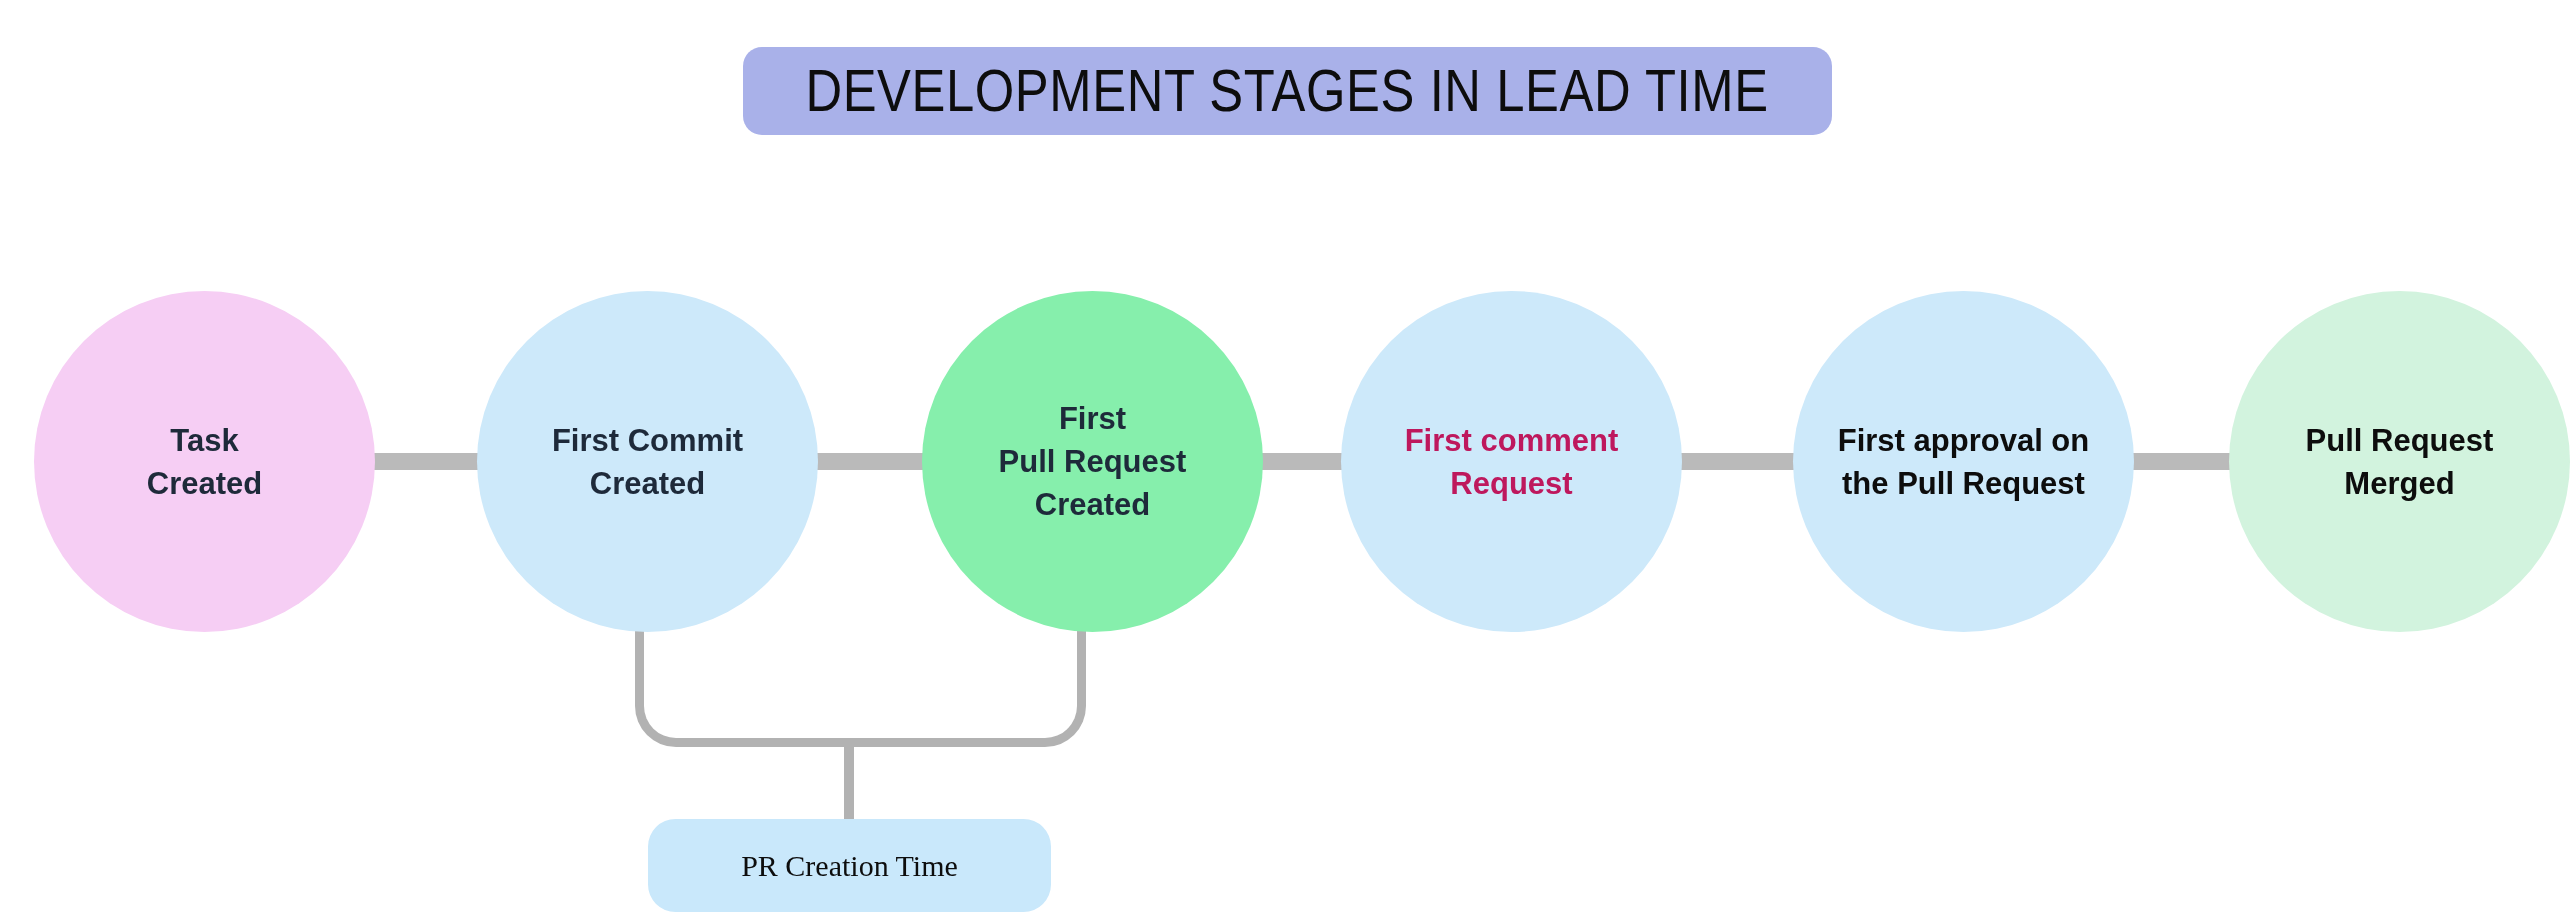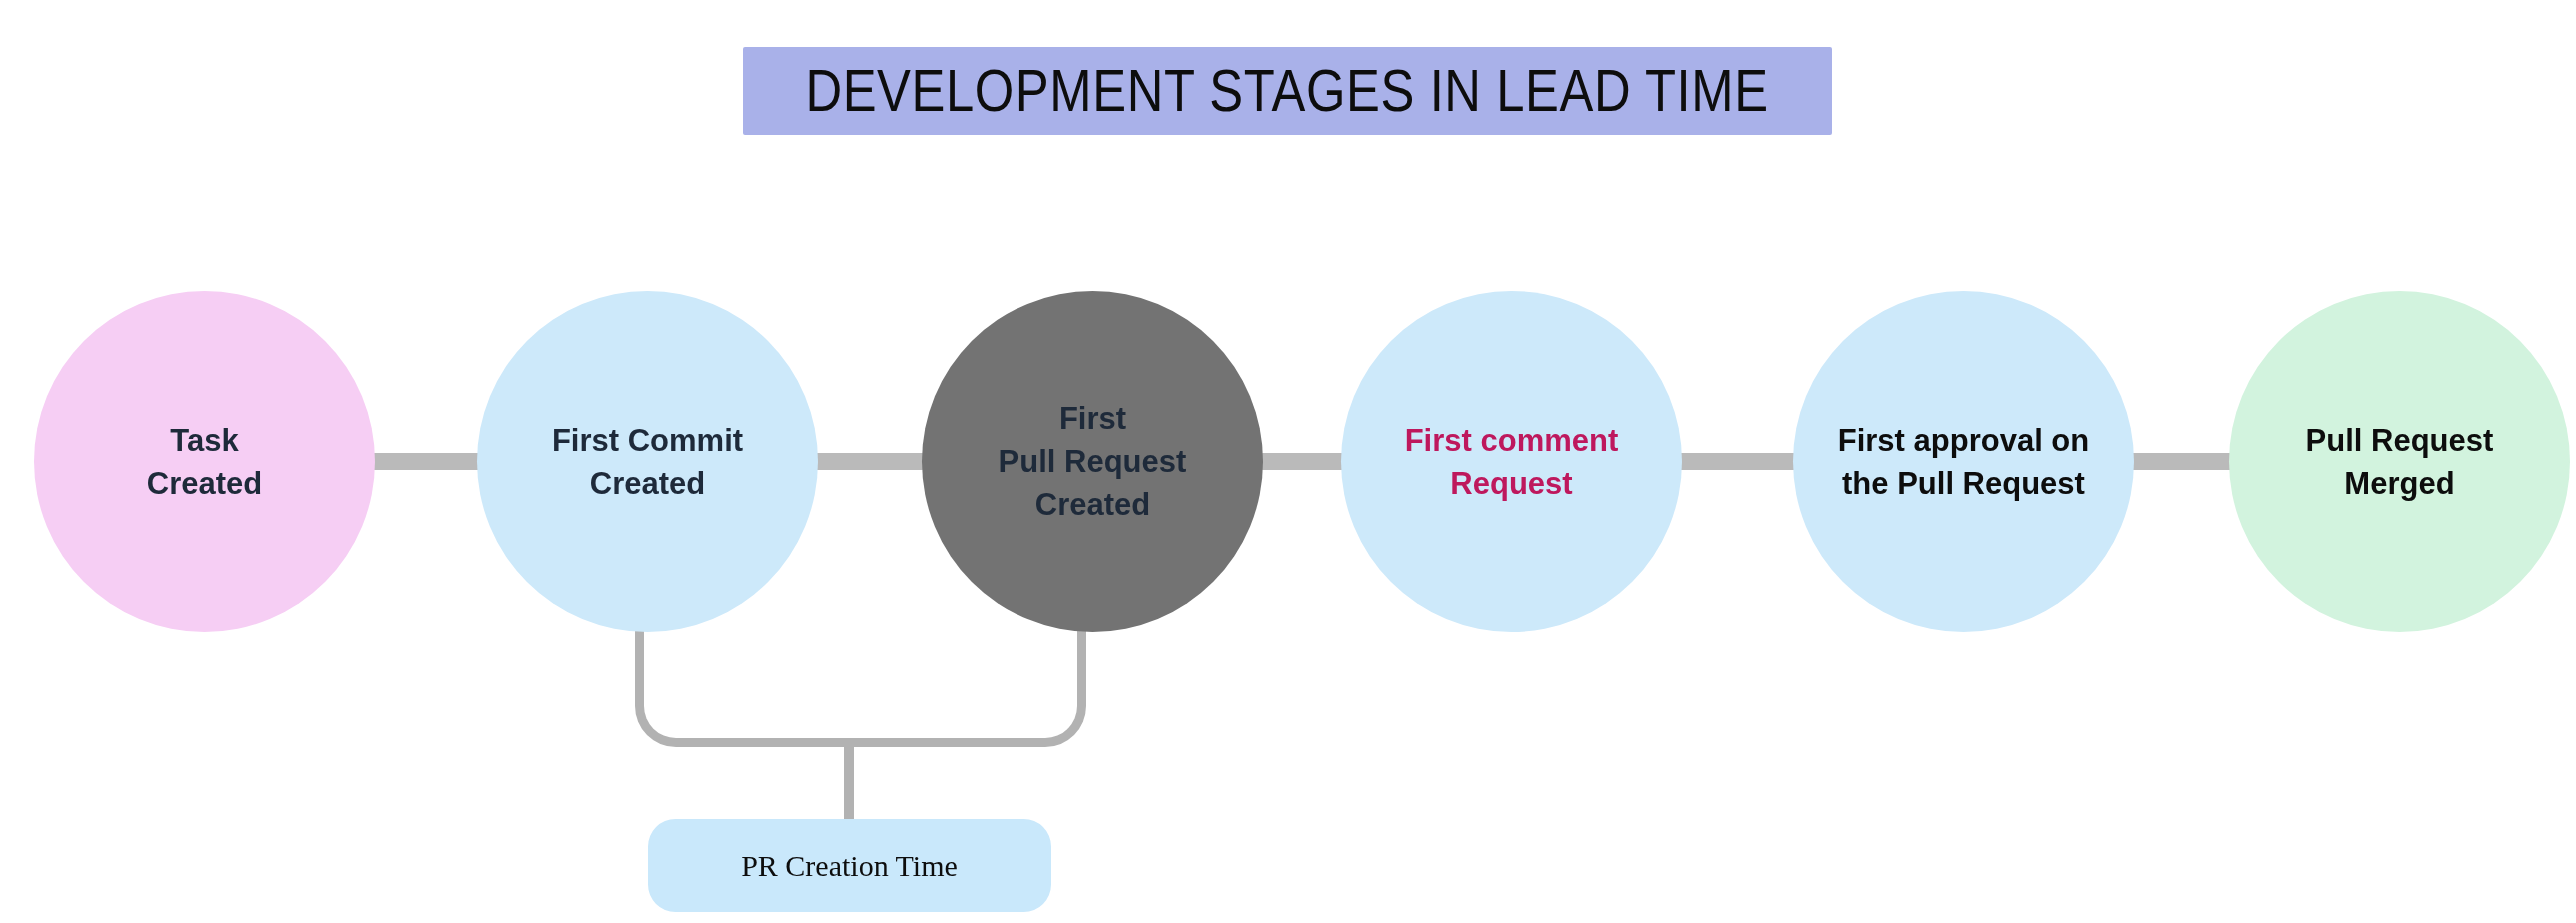--- a/index.html
+++ b/index.html
@@ -12,21 +12,21 @@
     height: 923px;
     background: #ffffff;
     overflow: hidden;
   }
 
   
   .title-box {
     position: absolute;
     left: 743px; top: 47px;
     width: 1089px; height: 88px;
-    border-radius: 2px;
+    border-radius: 19px;
     display: flex; align-items: center; justify-content: center;
   }
   .title-text {
     font-size: 59px;
     font-weight: 400;
     letter-spacing: 0.7px;
     color: #0d0d0d;
     white-space: nowrap;
     transform: scaleX(0.86);
     transform-origin: center;
@@ -115,21 +115,21 @@
     </div>
   </div>
 
   <div class="stage s1" style="background-color: rgb(205, 233, 250);">
     <div class="stage-label" style="color: rgb(30, 42, 58);">
       <span>First Commit</span>
       <span>Created</span>
     </div>
   </div>
 
-  <div class="stage s2" style="background-color: #737373;">
+  <div class="stage s2" style="background-color: #86efac;">
     <div class="stage-label" style="color: rgb(30, 42, 58);">
       <span>First</span>
       <span>Pull Request</span>
       <span>Created</span>
     </div>
   </div>
 
   <div class="stage s3" style="background-color: rgb(205, 233, 250);">
     <div class="stage-label" style="color: #be185d;">
       <span>First comment</span>

